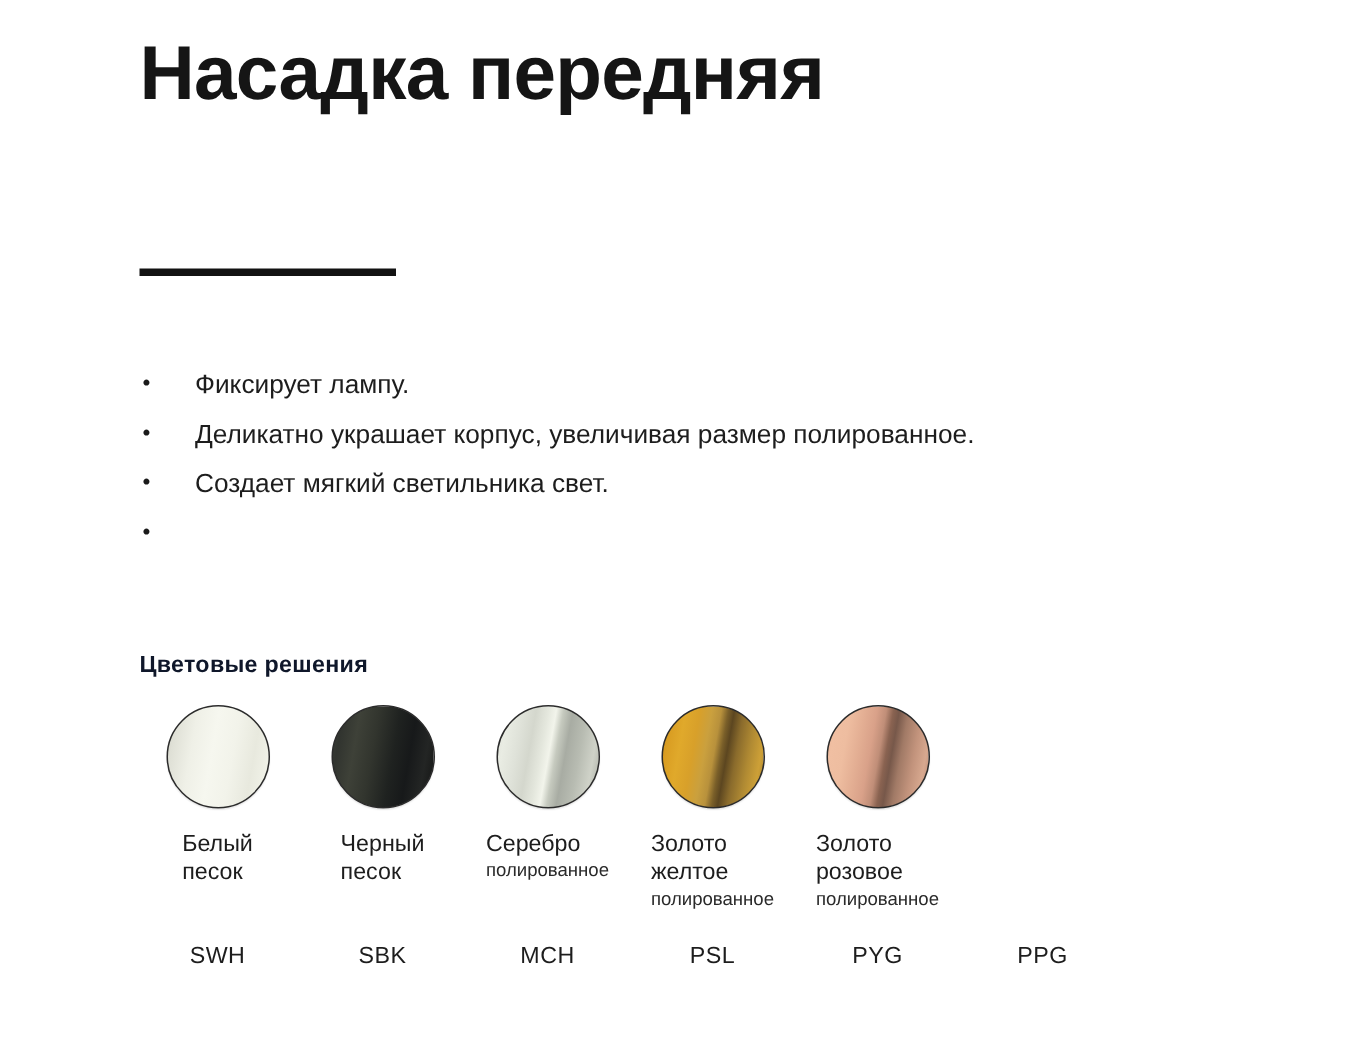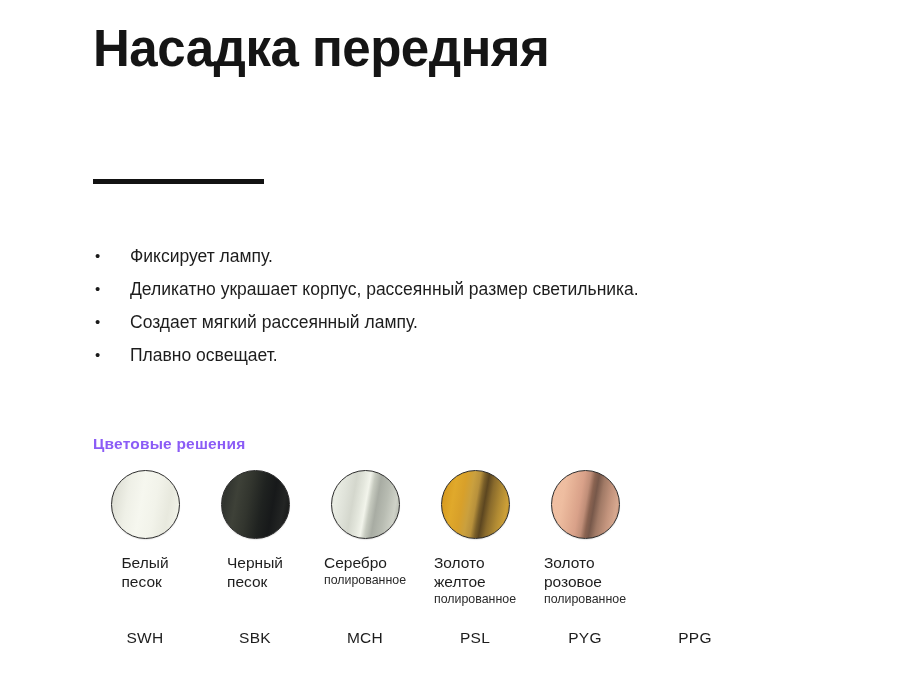--- a/index.html
+++ b/index.html
@@ -92,21 +92,21 @@
     white-space: nowrap;
   }
 
   
   .colors-heading {
     position: absolute;
     left: 93px;
     top: 435px;
     font-size: 15.5px;
     font-weight: bold;
-    color: #8b5cf6;
+    color: #0f172a;
     letter-spacing: 0.2px;
   }
 
   .swatch-grid {
     position: absolute;
     left: 90px;
     top: 470px;
     width: 690px;
     display: flex;
   }
@@ -260,29 +260,28 @@
 
   <div class="divider"></div>
 
   <div class="bullets">
     <div class="bullet-row">
       <span class="bullet-dot">•</span>
       <span class="bullet-text">Фиксирует лампу.</span>
     </div>
     <div class="bullet-row">
       <span class="bullet-dot">•</span>
-      <span class="bullet-text">Деликатно украшает корпус, рассеянный размер светильника.</span>
+      <span class="bullet-text">Деликатно украшает корпус, увеличивая размер полированное.</span>
     </div>
     <div class="bullet-row">
       <span class="bullet-dot">•</span>
-      <span class="bullet-text">Создает мягкий рассеянный лампу.</span>
+      <span class="bullet-text">Создает мягкий светильника свет.</span>
     </div>
     <div class="bullet-row">
       <span class="bullet-dot">•</span>
-      <span class="bullet-text">Плавно освещает.</span>
     </div>
   </div>
 
   <div class="colors-heading">Цветовые решения</div>
 
   <div class="swatch-grid">
 
     <div class="swatch-cell">
       <div class="swatch-circle sw-white"></div>
       <div class="swatch-label">

